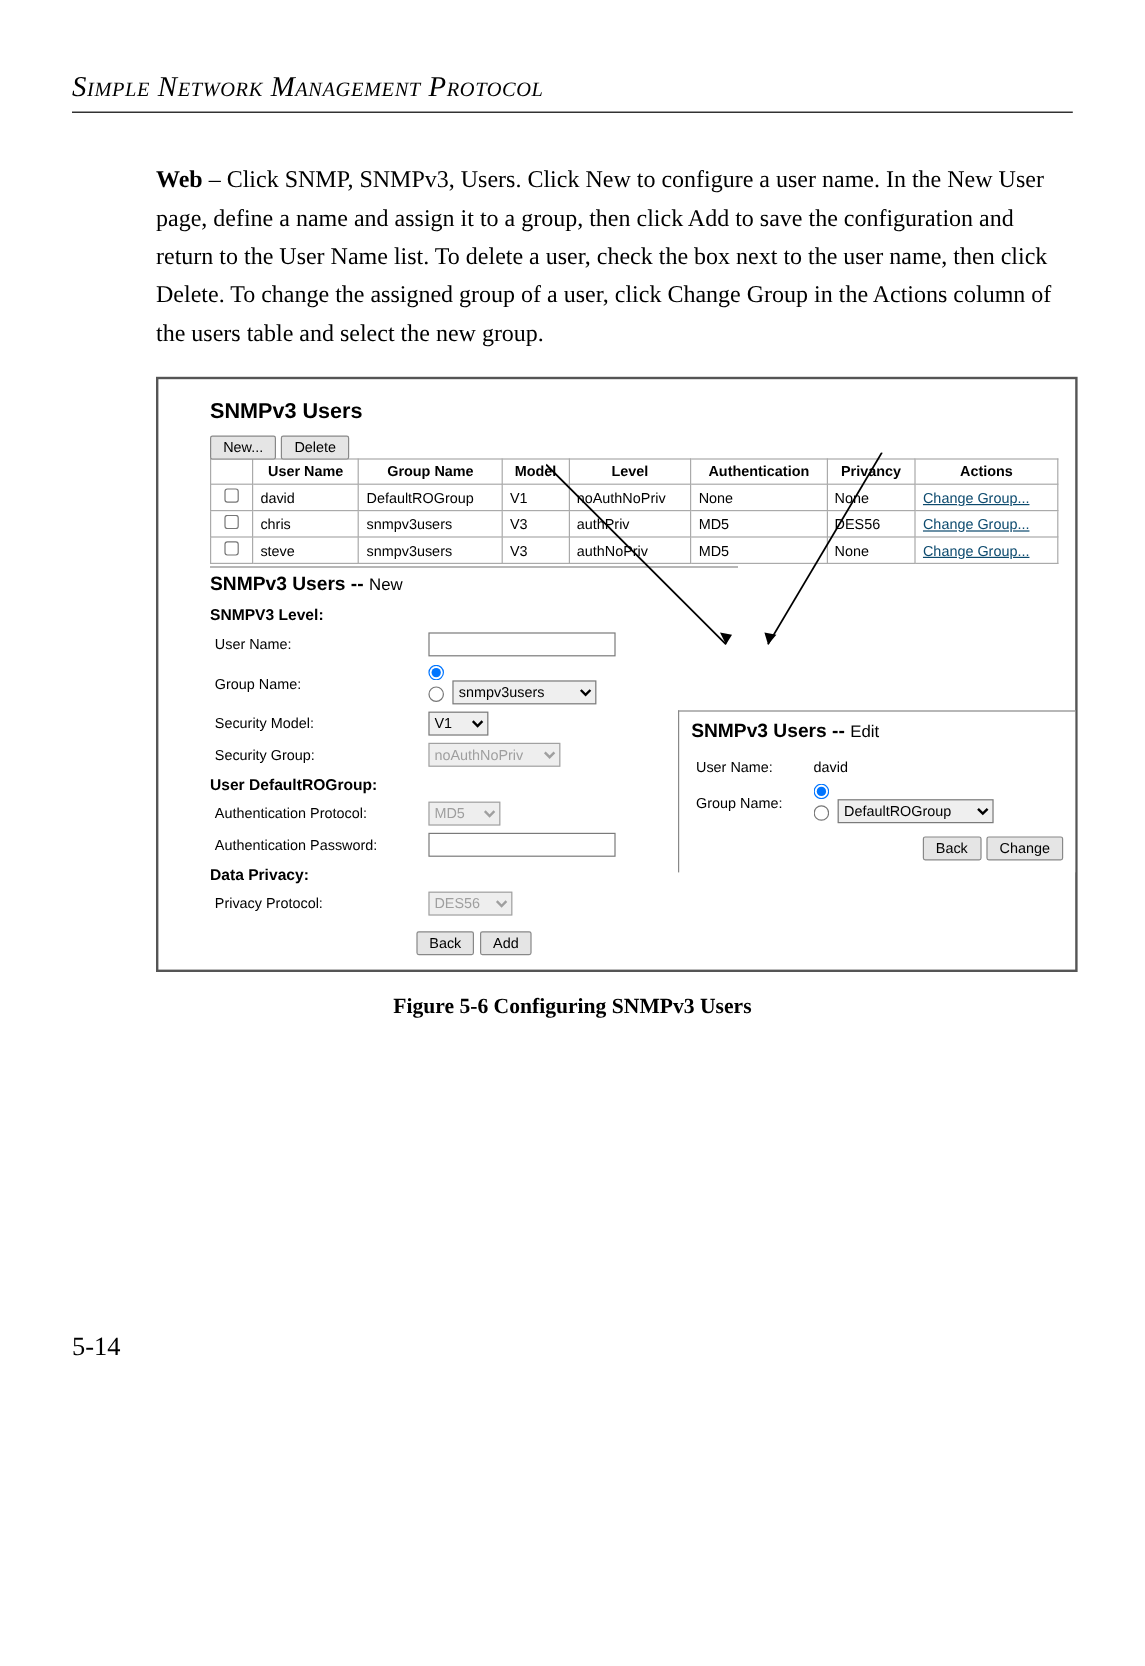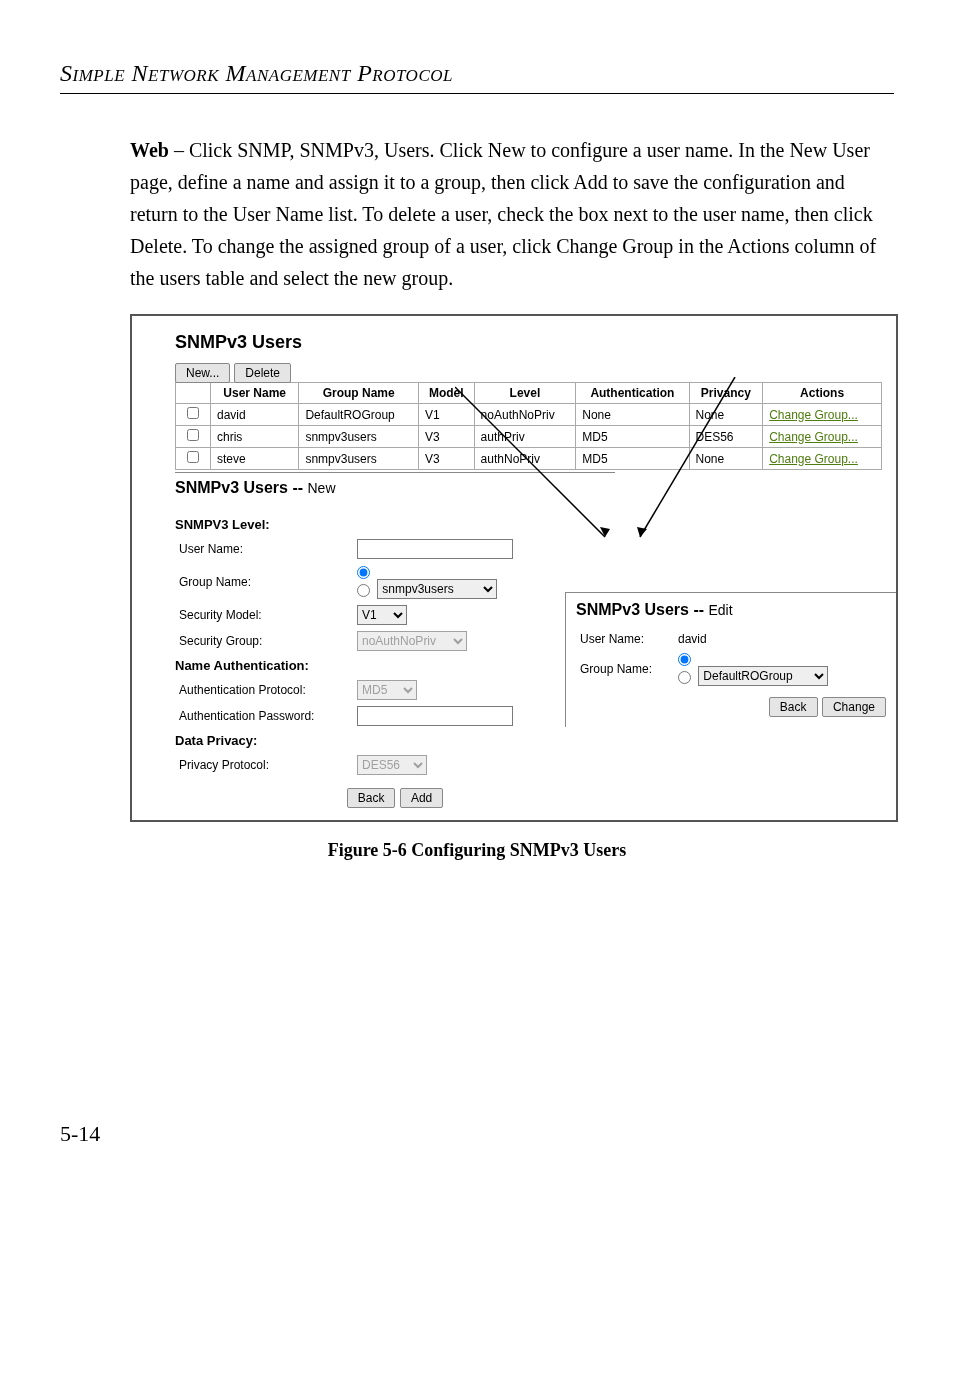--- a/index.html
+++ b/index.html
@@ -75,39 +75,39 @@
     text-align: left;
     background: #fff;
     margin-left: 44px;
   }
   table.users th {
     font-weight: bold;
     text-align: center;
     background: #fff;
   }
   table.users td.center { text-align: center; }
-  table.users td.link a { color: #4d7c0f; }
+  table.users td.link a { color: #0c4a6e; }
   input[type="checkbox"].cb {
     width: 12px; height: 12px; margin:0;
   }
 
   .subpanels {
     position: relative;
     margin-top: 2px;
   }
   .panel-new {
     border-top: 1px solid #888;
     width: 440px;
     padding-top: 6px;
     font-family: Arial, sans-serif;
   }
   .panel-new-title {
     font-weight: bold;
     font-size: 16px;
-    margin-bottom: 20px;
+    margin-bottom: 8px;
   }
   .panel-new-title .sub { font-weight: normal; font-size: 14px; }
   .section-head {
     font-weight: bold;
     font-size: 13px;
     margin: 4px 0 4px 0;
   }
   table.form {
     font-size: 12px;
     border-collapse: collapse;
@@ -293,21 +293,21 @@
               <td class="label">Security Group:</td>
               <td>
                 <select class="sel" disabled="" style="width:110px">
                   <option>noAuthNoPriv</option>
                 </select>
               </td>
             </tr>
           </tbody>
             </table>
 
-          <div class="section-head">Name Authentication:</div>
+          <div class="section-head">User DefaultROGroup:</div>
           <table class="form">
             <tbody>
                 <tr>
               <td class="label">Authentication Protocol:</td>
               <td>
                 <select class="sel" disabled="" style="width:60px">
                   <option>MD5</option>
                 </select>
               </td>
             </tr>

